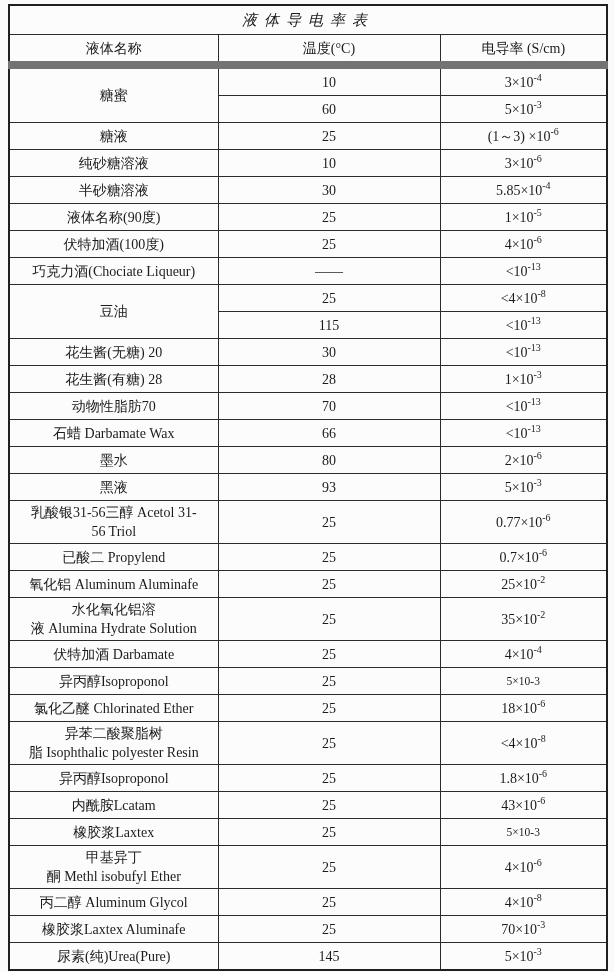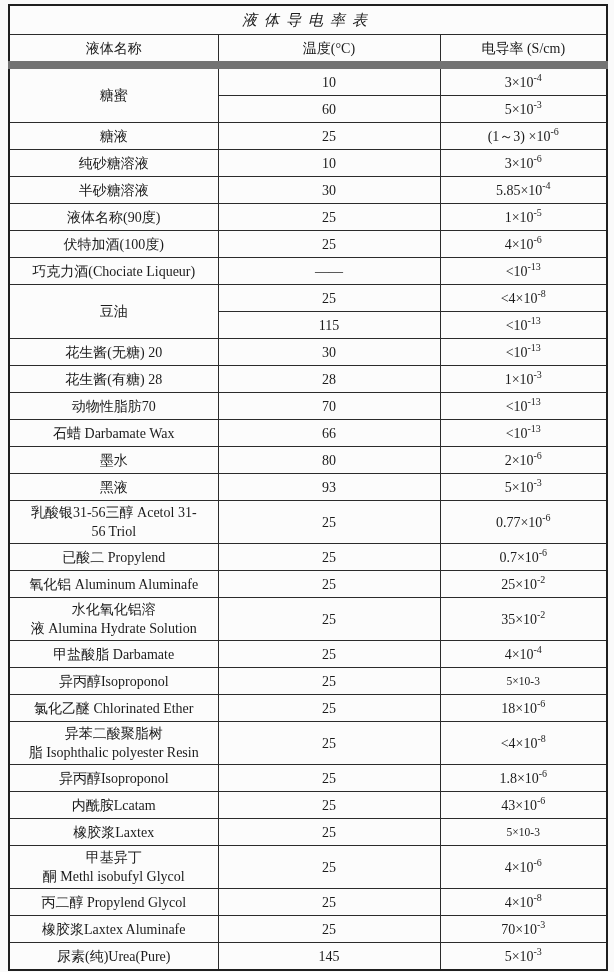--- a/index.html
+++ b/index.html
@@ -183,21 +183,21 @@
           <td class="temp">25</td>
           <td class="cond">25×10<sup>-2</sup></td>
         </tr>
         <tr>
           <td class="name">水化氧化铝溶
 液 Alumina Hydrate Solution</td>
           <td class="temp">25</td>
           <td class="cond">35×10<sup>-2</sup></td>
         </tr>
         <tr>
-          <td class="name">甲盐酸脂 Darbamate</td>
+          <td class="name">伏特加酒 Darbamate</td>
           <td class="temp">25</td>
           <td class="cond">4×10<sup>-4</sup></td>
         </tr>
         <tr>
           <td class="name">异丙醇Isoproponol</td>
           <td class="temp">25</td>
           <td class="cond small">5×10-3</td>
         </tr>
         <tr>
           <td class="name">氯化乙醚 Chlorinated Ether</td>
@@ -220,26 +220,26 @@
           <td class="temp">25</td>
           <td class="cond">43×10<sup>-6</sup></td>
         </tr>
         <tr>
           <td class="name">橡胶浆Laxtex</td>
           <td class="temp">25</td>
           <td class="cond small">5×10-3</td>
         </tr>
         <tr>
           <td class="name">甲基异丁
-酮 Methl isobufyl Glycol</td>
+酮 Methl isobufyl Ether</td>
           <td class="temp">25</td>
           <td class="cond">4×10<sup>-6</sup></td>
         </tr>
         <tr>
-          <td class="name">丙二醇 Propylend Glycol</td>
+          <td class="name">丙二醇 Aluminum Glycol</td>
           <td class="temp">25</td>
           <td class="cond">4×10<sup>-8</sup></td>
         </tr>
         <tr>
           <td class="name">橡胶浆Laxtex Aluminafe</td>
           <td class="temp">25</td>
           <td class="cond">70×10<sup>-3</sup></td>
         </tr>
         <tr>
           <td class="name">尿素(纯)Urea(Pure)</td>

